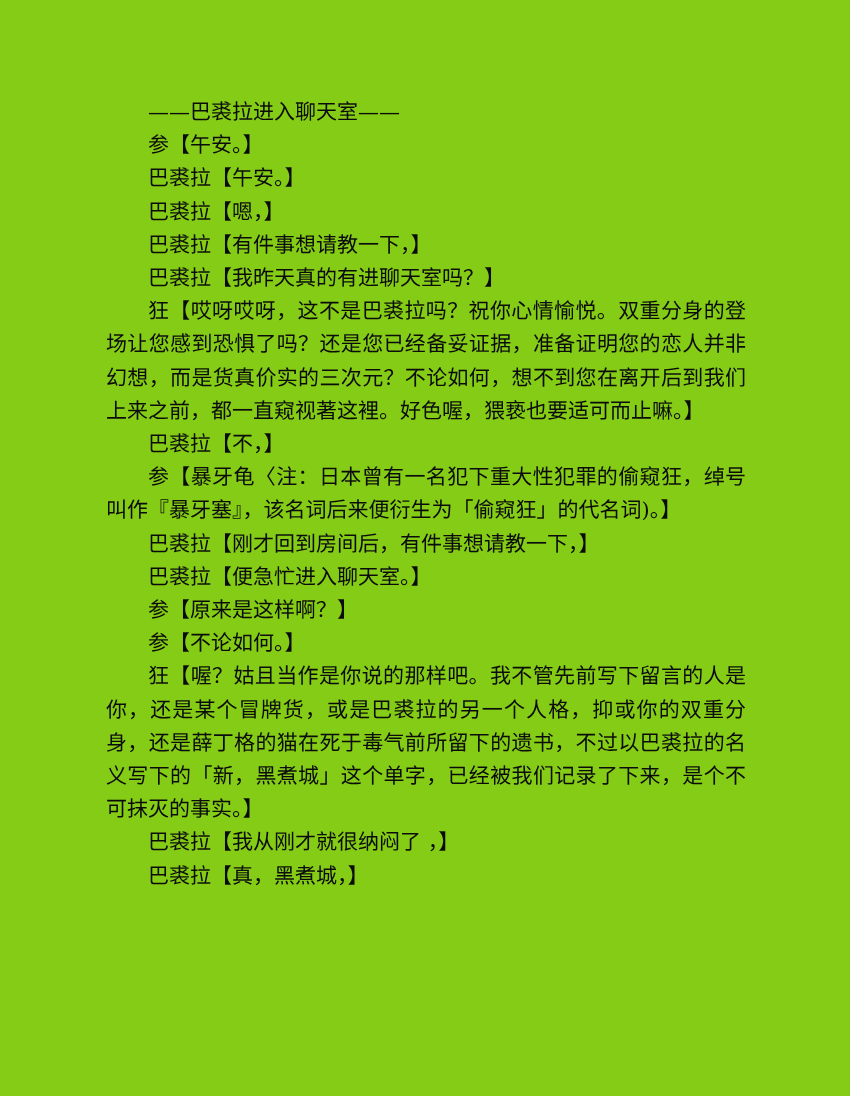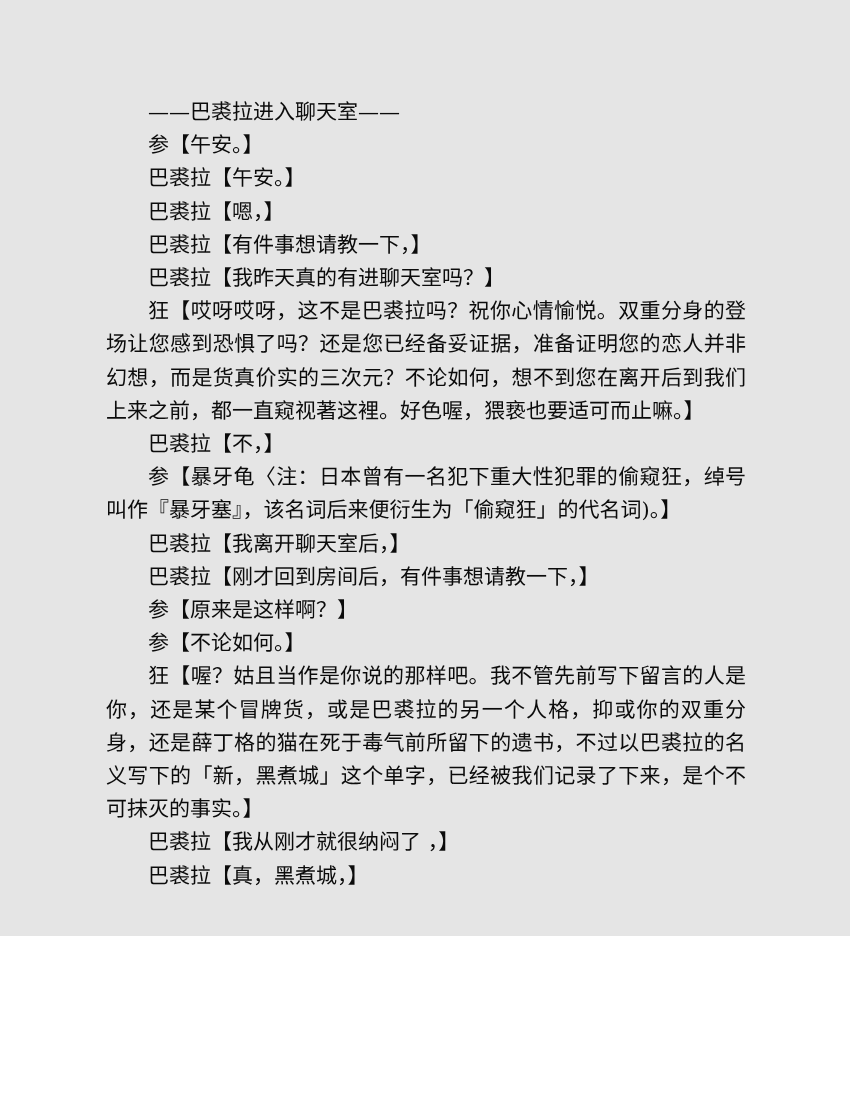--- a/index.html
+++ b/index.html
@@ -11,22 +11,22 @@
   body {
     width: 850px;
     height: 1100px;
     overflow: hidden;
     font-family: "DejaVu Serif", "Liberation Serif", serif;
     color: #000000;
   }
   .page {
     position: relative;
     width: 850px;
-    height: 936px;
-    background: #e5e5e5;
+    height: 1096px;
+    background: #84cc16;
     box-sizing: border-box;
   }
   .text-block {
     position: absolute;
     left: 106px;
     top: 96px;
     width: 640px;
   }
   p.line {
     margin: 0;
@@ -52,22 +52,22 @@
 
     <p class="line">——巴裘拉进入聊天室——</p>
     <p class="line">参【午安。】</p>
     <p class="line">巴裘拉【午安。】</p>
     <p class="line">巴裘拉【嗯，】</p>
     <p class="line">巴裘拉【有件事想请教一下，】</p>
     <p class="line">巴裘拉【我昨天真的有进聊天室吗？】</p>
     <p class="line">狂【哎呀哎呀，这不是巴裘拉吗？祝你心情愉悦。双重分身的登场让您感到恐惧了吗？还是您已经备妥证据，准备证明您的恋人并非幻想，而是货真价实的三次元？不论如何，想不到您在离开后到我们上来之前，都一直窥视著这裡。好色喔，猥亵也要适可而止嘛。】</p>
     <p class="line">巴裘拉【不，】</p>
     <p class="line">参【暴牙龟〈注：日本曾有一名犯下重大性犯罪的偷窥狂，绰号叫作『暴牙塞』，该名词后来便衍生为「偷窥狂」的代名词)。】</p>
-    <p class="line">巴裘拉【我离开聊天室后，】</p>
     <p class="line">巴裘拉【刚才回到房间后，有件事想请教一下，】</p>
+    <p class="line">巴裘拉【便急忙进入聊天室。】</p>
     <p class="line">参【原来是这样啊？】</p>
     <p class="line">参【不论如何。】</p>
     <p class="line">狂【喔？姑且当作是你说的那样吧。我不管先前写下留言的人是你，还是某个冒牌货，或是巴裘拉的另一个人格，抑或你的双重分身，还是薛丁格的猫在死于毒气前所留下的遗书，不过以巴裘拉的名义写下的「新，黑煮城」这个单字，已经被我们记录了下来，是个不可抹灭的事实。】</p>
     <p class="line">巴裘拉【我从刚才就很纳闷了 ，】</p>
     <p class="line">巴裘拉【真，黑煮城，】</p>
 
   </div>
 </div>
 
 </body></html>

